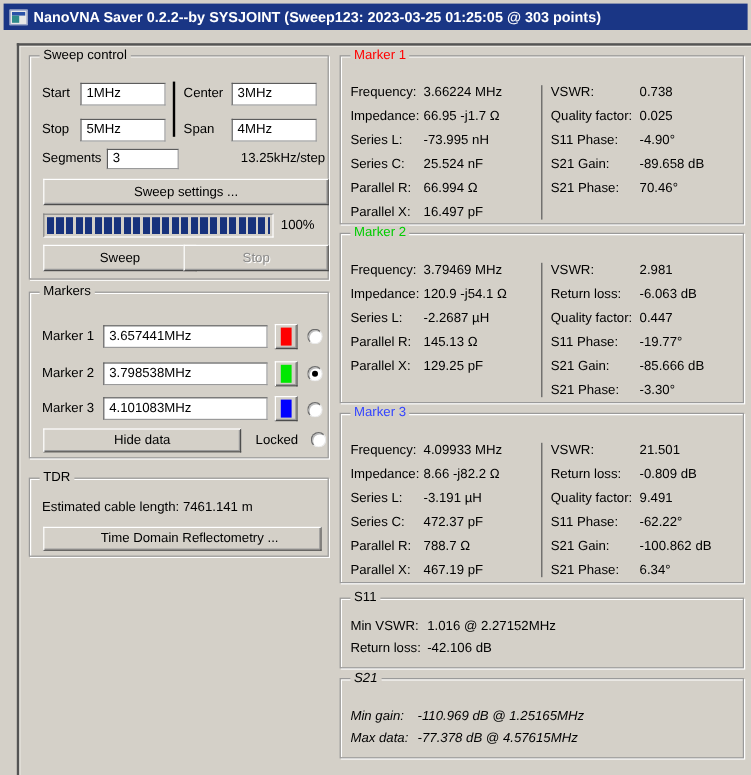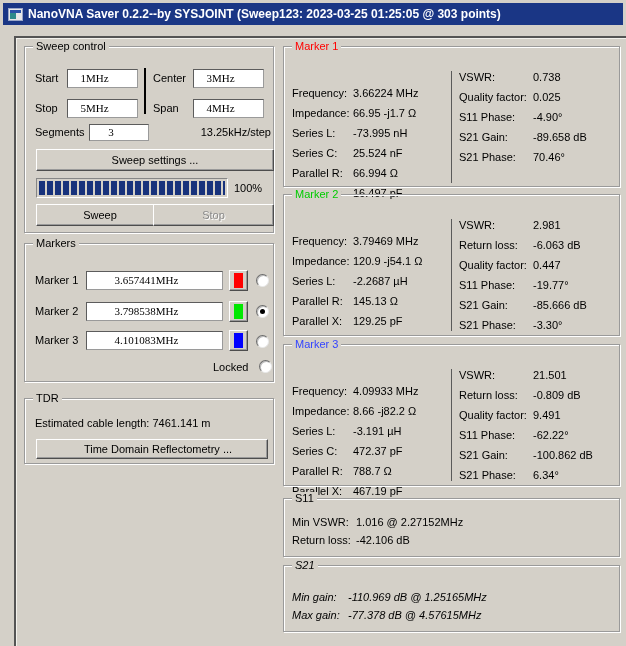--- a/index.html
+++ b/index.html
@@ -43,21 +43,21 @@
   .lg-green { color:#00cc00; }
   .lg-blue  { color:#3344ff; }
 
   .glabel { position:absolute; line-height:19px; white-space:nowrap; }
 
   
   .field {
     position:absolute; height:19px;
     background:#ffffff;
     border:1px solid #5c5c5c; border-bottom-color:#9a9a9a; border-right-color:#9a9a9a;
-    text-align:center; padding:0 20px 0 4px; line-height:17px; white-space:nowrap;font-family:Liberation Serif, serif;
+    text-align:left; padding:0 20px 0 4px; line-height:17px; white-space:nowrap;
   }
 
   
   .btn {
     position:absolute;
     background:#d4d0c8;
     border:1px solid; border-color:#ffffff #4d4d4d #4d4d4d #ffffff;
     box-shadow: inset -1px -1px 0 #9a9a9a;
     text-align:left; display:flex; align-items:center; justify-content:center;
     font-family:"Liberation Sans", sans-serif; font-size:11px; cursor:default;
@@ -97,21 +97,21 @@
     display:flex; align-items:center; justify-content:center;
   }
   .swatch { width:9px; height:15px; }
   .sw-red   { background:#ff0000; }
   .sw-green { background:#00e800; }
   .sw-blue  { background:#0000ff; }
 
   
   .panel { left:283px; width:337px; }
   .pcol { position:absolute; }
-  .pcol.cleft  { left:8px;   top:20px;margin-top:16px; }
+  .pcol.cleft  { left:8px;   top:20px; }
   .pcol.cright { left:175px; top:20px; }
   .prow { height:20px; line-height:20px; white-space:nowrap; }
   .pcol.cleft  .plabel { display:inline-block; width:61px; }
   .pcol.cright .plabel { display:inline-block; width:74px; }
   .vsep { position:absolute; left:167px; top:24px; width:1px; height:112px; background:#5a5a5a; }
 
   
   .scol { position:absolute; left:8px; }
   .srow { height:18px; line-height:18px; white-space:nowrap; }
   .s11 .plabel { display:inline-block; width:64px; }
@@ -179,20 +179,21 @@
     </div>
   <span class="radio" style="left:231px; top:61px;" data-checked="true"></span>
 
   <span class="glabel" style="left:10px; top:87px;">Marker 3</span>
   <div class="field" style="left:61px; top:87px; width:137px;">4.101083MHz</div>
   <div class="swatch-btn" style="left:204px; top:86px;">
       <span class="swatch sw-blue"></span>
     </div>
   <span class="radio" style="left:231px; top:91px;" data-checked="false"></span>
 
+  <div class="btn" style="left:11px; top:113px; width:165px; height:20px;">Hide data</div>
   <span class="glabel" style="left:188px; top:113px; line-height:20px;">Locked</span>
   <span class="radio" style="left:234px; top:116px;" data-checked="false"></span>
 </div>
 
 <div class="groupbox" style="left:24px; top:398px; width:250px; height:66px;">
   <span class="legend">TDR</span>
   <span class="glabel" style="left:10px; top:16px; line-height:16px;">
     <span>Estimated cable length:</span>&nbsp;<span>7461.141 m</span>
   </span>
   <div class="btn" style="left:11px; top:40px; width:232px; height:20px;padding-left:12px;">Time Domain Reflectometry ...</div>
@@ -264,15 +265,15 @@
   <div class="scol" style="top:14px;">
     <div class="srow"><span class="plabel">Min VSWR:</span><span class="pvalue">1.016 @ 2.27152MHz</span></div>
     <div class="srow"><span class="plabel">Return loss:</span><span class="pvalue">-42.106 dB</span></div>
   </div>
 </div>
 
 <div class="panel s21" style="top:565px; height:67px;font-style:italic;">
   <span class="legend">S21</span>
   <div class="scol" style="top:22px;">
     <div class="srow"><span class="plabel">Min gain:</span><span class="pvalue">-110.969 dB @ 1.25165MHz</span></div>
-    <div class="srow"><span class="plabel">Max gain:</span><span class="pvalue">-77.378 dB @ 4.57615MHz</span></div>
+    <div class="srow"><span class="plabel">Max data:</span><span class="pvalue">-77.378 dB @ 4.57615MHz</span></div>
   </div>
 </div>
 
 </body></html>

